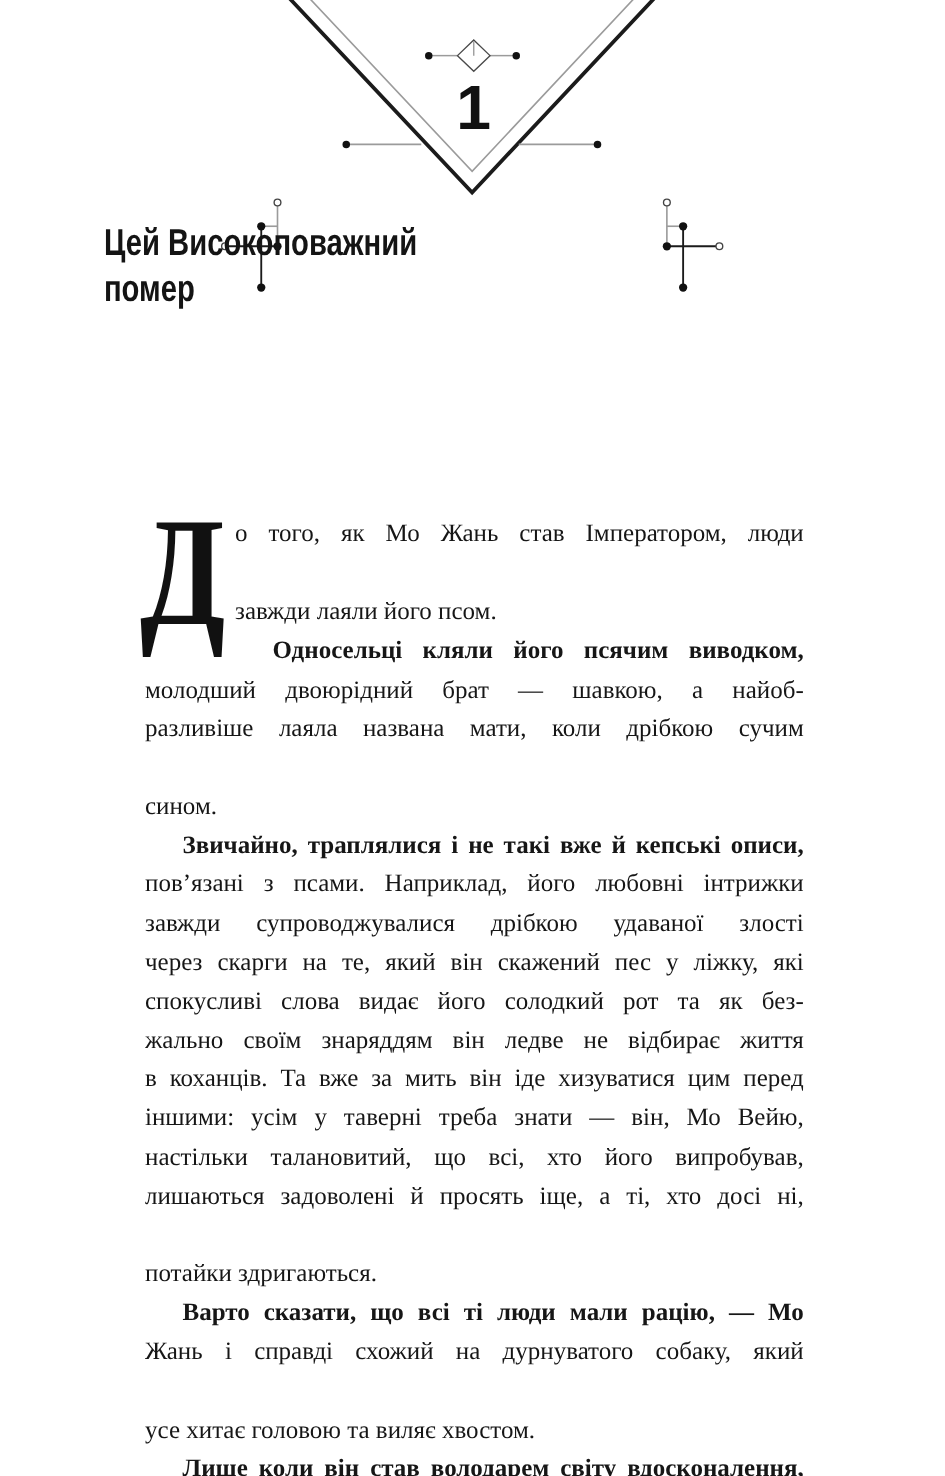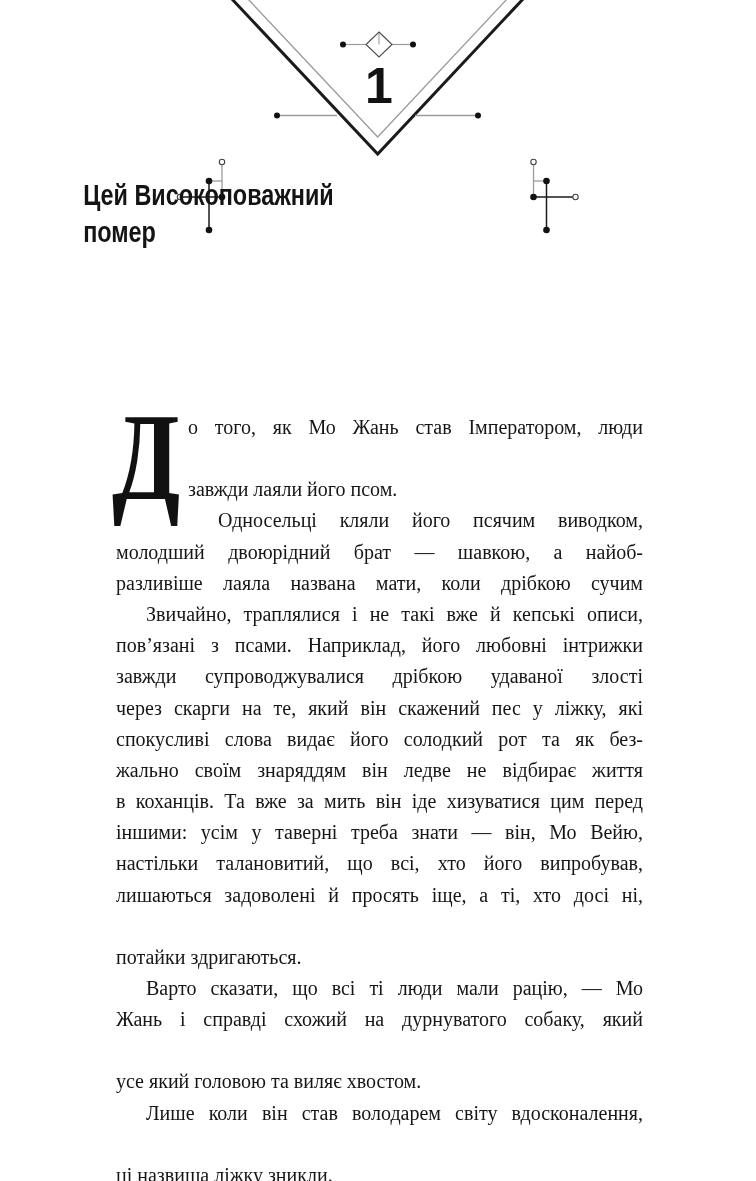--- a/index.html
+++ b/index.html
@@ -30,21 +30,21 @@
     position:absolute; left:116px; top:412px; width:527px;
     font-family:"Liberation Serif", serif; font-size:20px;
     color:#161616;
   }
   .line {
     height:31.2px; line-height:31.2px; overflow:hidden;
     text-align:justify; text-align-last:justify; -moz-text-align-last:justify;
   }
   .line.plast { text-align-last:left;margin-top:31px; -moz-text-align-last:left; }
   .line.wrap  { padding-left:72px; }
-  .line.pstart{ text-indent:30px; }
+  .line.pstart{ text-indent:30px;font-weight:bold; }
 </style>
 </head>
 <body>
 
 <div class="page">
 
   <svg class="ornament" width="756" height="260" viewBox="0 0 756 260">
 
     <polyline points="247,-2 377.7,137 508,-2" fill="none" stroke="#9b9b9b" stroke-width="1.3"></polyline>
     <polyline points="231,-2 377.7,154 524,-2" fill="none" stroke="#1b1b1b" stroke-width="3"></polyline>
@@ -100,31 +100,32 @@
   </h1>
 
   <div class="dropcap">Д</div>
 
   <div class="bodytext" id="body-text">
       <div class="line wrap">о того, як Мо Жань став Імператором, люди</div>
       <div class="line wrap plast">завжди лаяли його псом.</div>
       <div class="line wrap pstart">Односельці кляли його псячим виводком,</div>
       <div class="line">молодший двоюрідний брат — шавкою, а найоб-</div>
       <div class="line">разливіше лаяла названа мати, коли дрібкою сучим</div>
+      <div class="line plast">сином.</div>
       <div class="line pstart">Звичайно, траплялися і не такі вже й кепські описи,</div>
       <div class="line">пов’язані з псами. Наприклад, його любовні інтрижки</div>
       <div class="line">завжди супроводжувалися дрібкою удаваної злості</div>
       <div class="line">через скарги на те, який він скажений пес у ліжку, які</div>
       <div class="line">спокусливі слова видає його солодкий рот та як без-</div>
       <div class="line">жально своїм знаряддям він ледве не відбирає життя</div>
       <div class="line">в коханців. Та вже за мить він іде хизуватися цим перед</div>
       <div class="line">іншими: усім у таверні треба знати — він, Мо Вейю,</div>
       <div class="line">настільки талановитий, що всі, хто його випробував,</div>
       <div class="line">лишаються задоволені й просять іще, а ті, хто досі ні,</div>
       <div class="line plast">потайки здригаються.</div>
       <div class="line pstart">Варто сказати, що всі ті люди мали рацію, — Мо</div>
       <div class="line">Жань і справді схожий на дурнуватого собаку, який</div>
-      <div class="line plast">усе який головою та виляє хвостом.</div>
+      <div class="line plast">усе хитає головою та виляє хвостом.</div>
       <div class="line pstart">Лише коли він став володарем світу вдосконалення,</div>
       <div class="line plast">ці назвища ліжку зникли.</div>
     </div>
 
 </div>
 
 </body></html>

